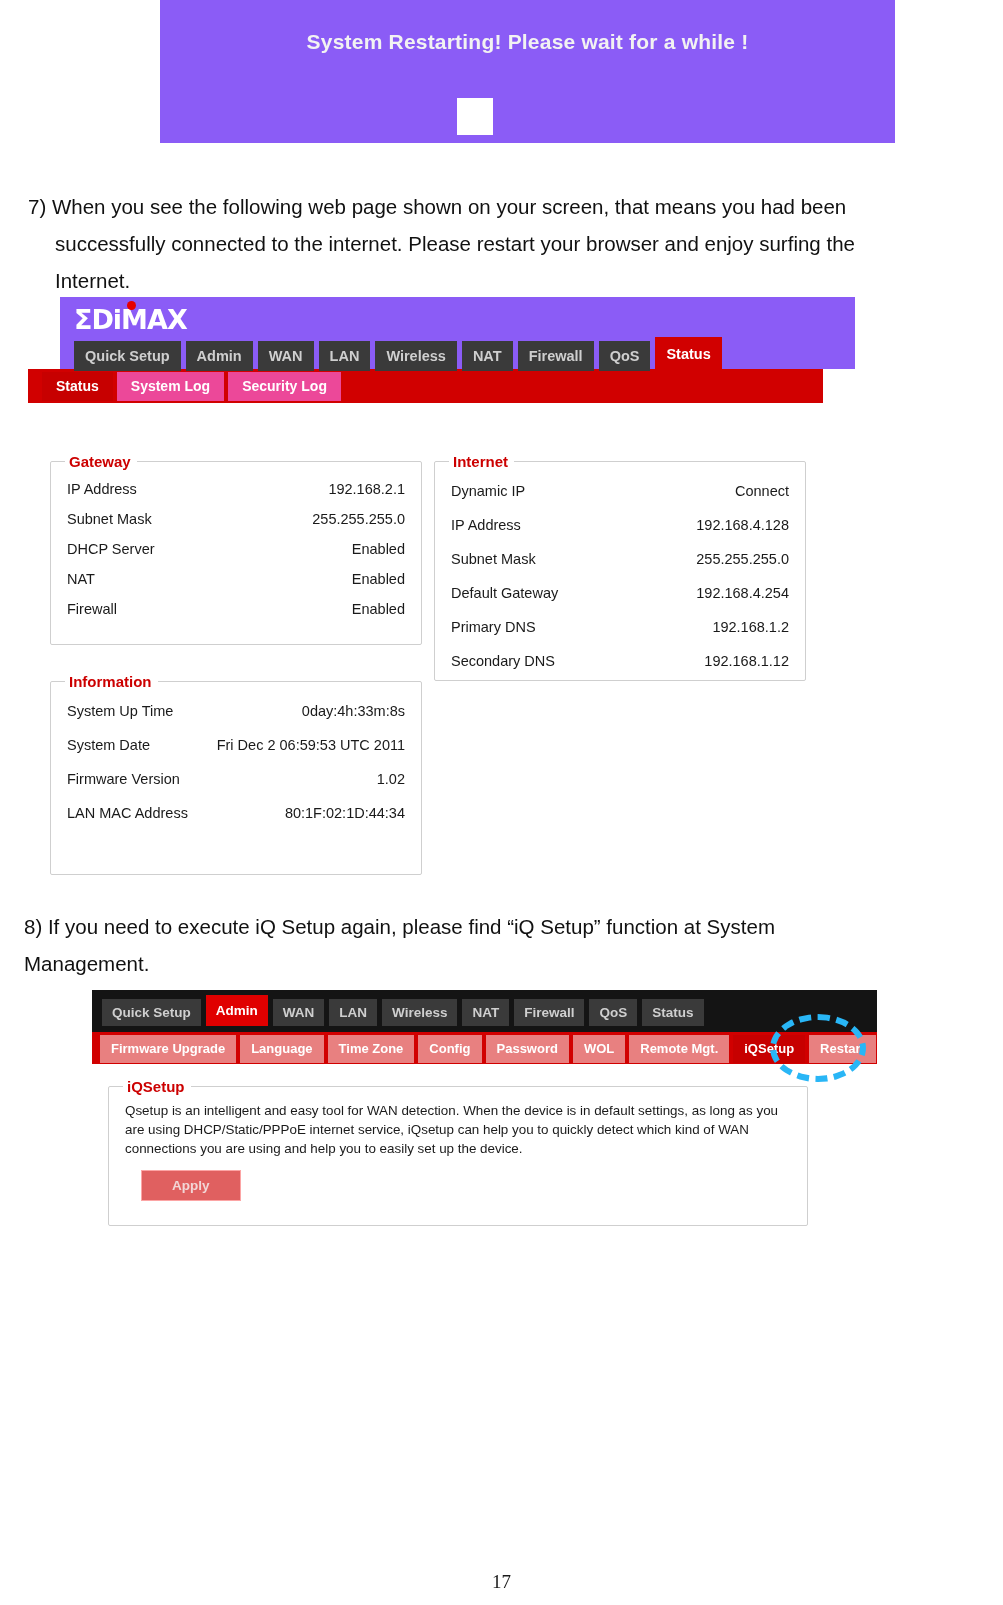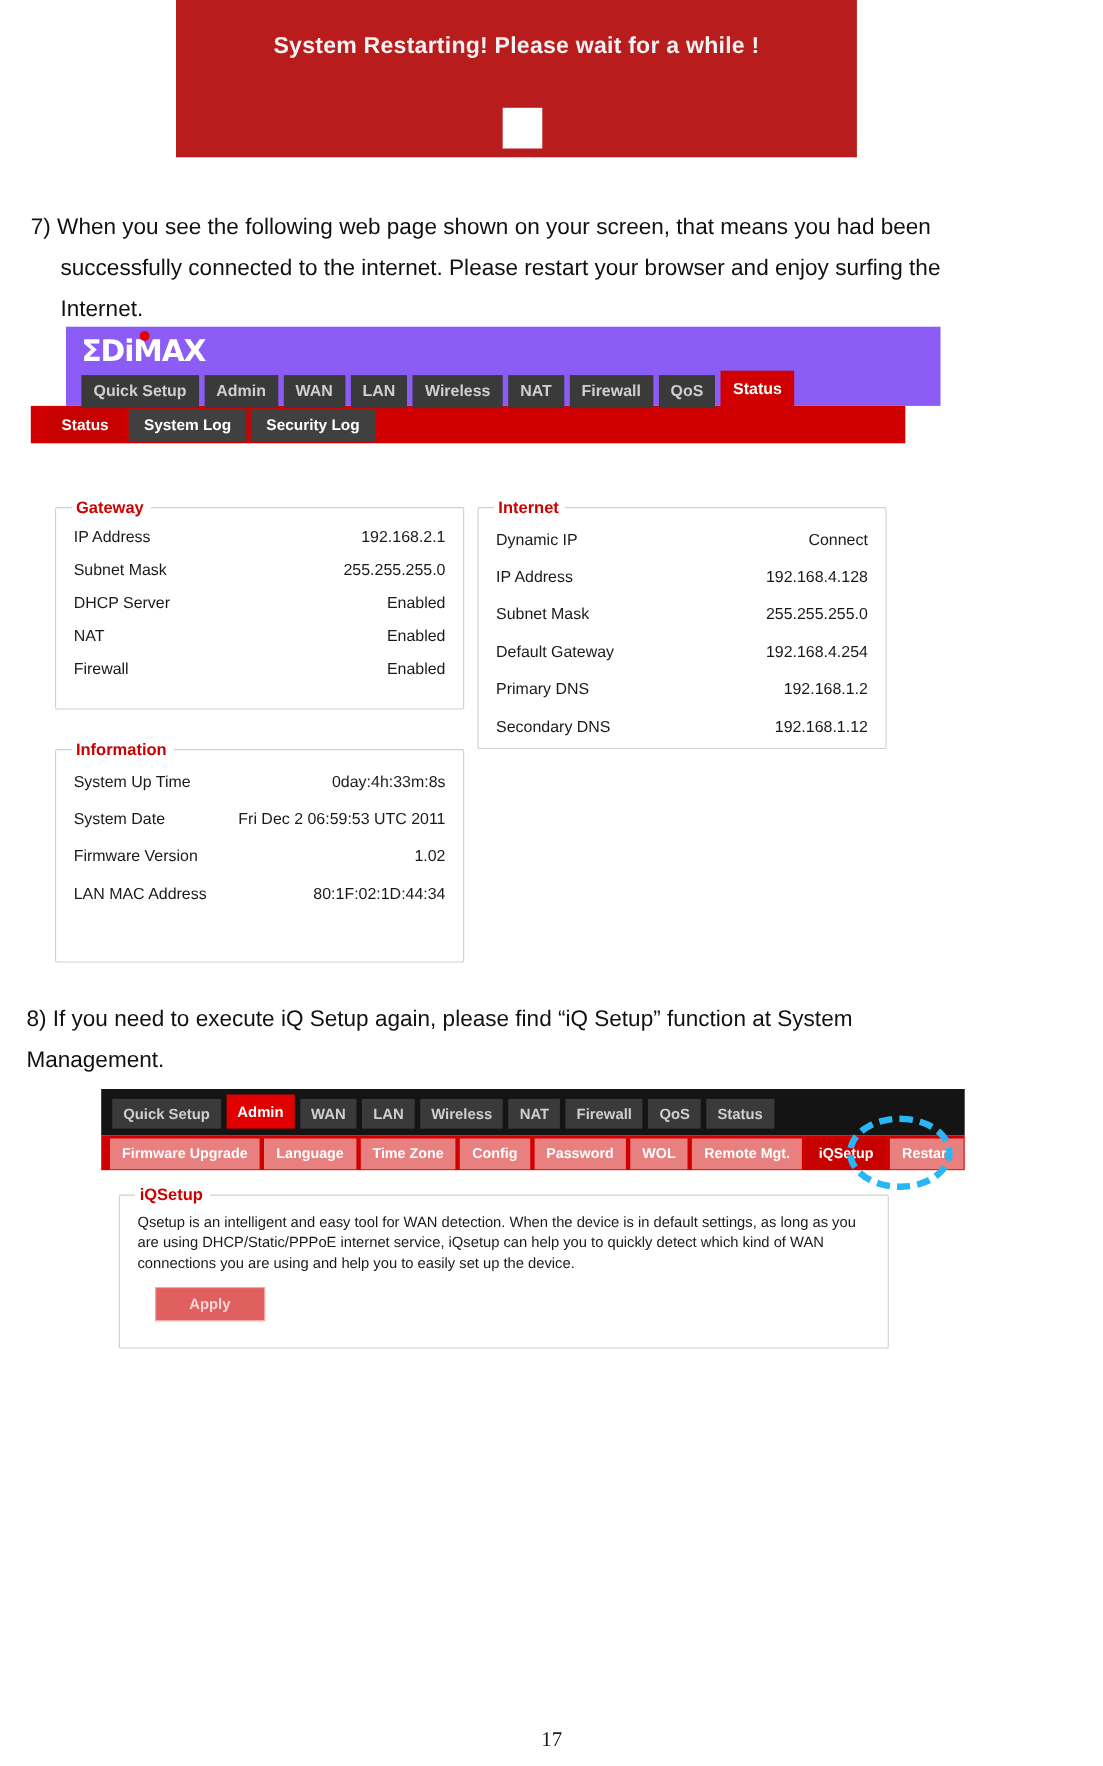--- a/index.html
+++ b/index.html
@@ -14,23 +14,23 @@
     font-family: "Liberation Sans", sans-serif;
     color: #000;
     overflow: hidden;
   }
 
   
   .restart-banner {
     position: absolute;
     left: 160px;
     top: 0px;
-    width: 619px;
+    width: 735px;
     height: 143px;
-    background: #b91c1c;
+    background: #8b5cf6;
     overflow: hidden;
   }
   .restart-msg {
     position: absolute;
     left: 0; right: 0;
     top: 26px;
     text-align: center;
     color: #f2f2f2;
     font-size: 21px;
     font-weight: 600;
@@ -134,21 +134,21 @@
     height: 34px;
     width: 795px;
     display: flex;
     align-items: flex-start;
     padding-top: 3px;
     box-sizing: border-box;
     gap: 4px;
     padding-left: 14px;
   }
   .subtab {
-    background: #404040;
+    background: #ec4899;
     color: #ffffff;
     font-size: 14px;
     font-weight: 700;
     padding: 6px 14px 7px 14px;
     line-height: 16px;
     white-space: nowrap;
   }
   .subtab.active {
     background: #c70000;
   }

